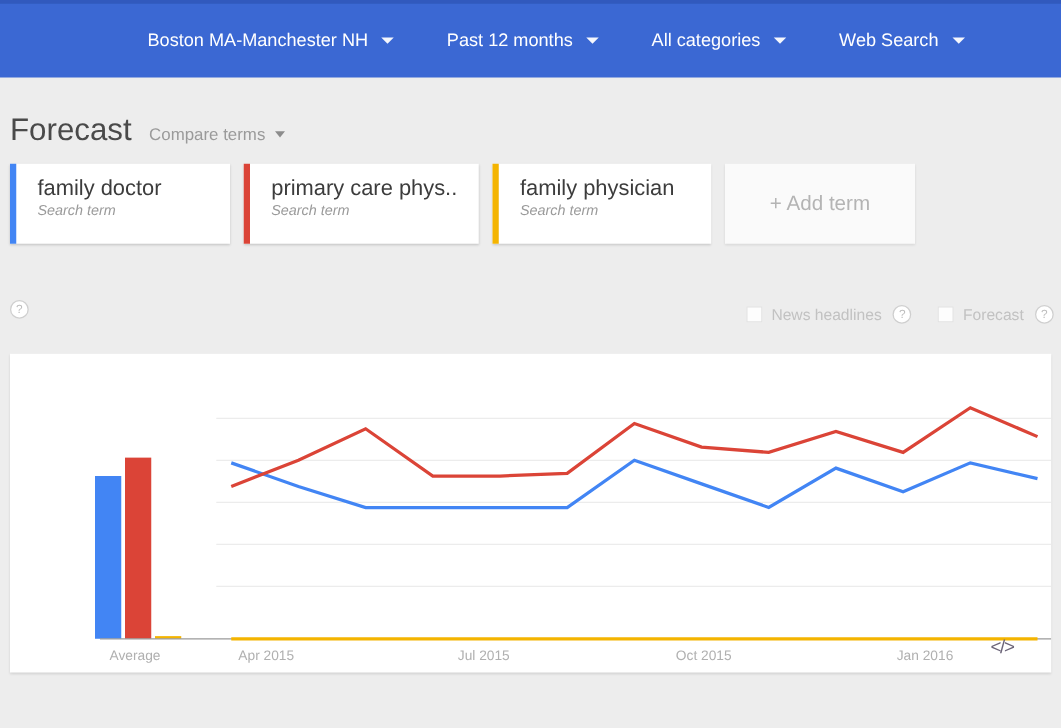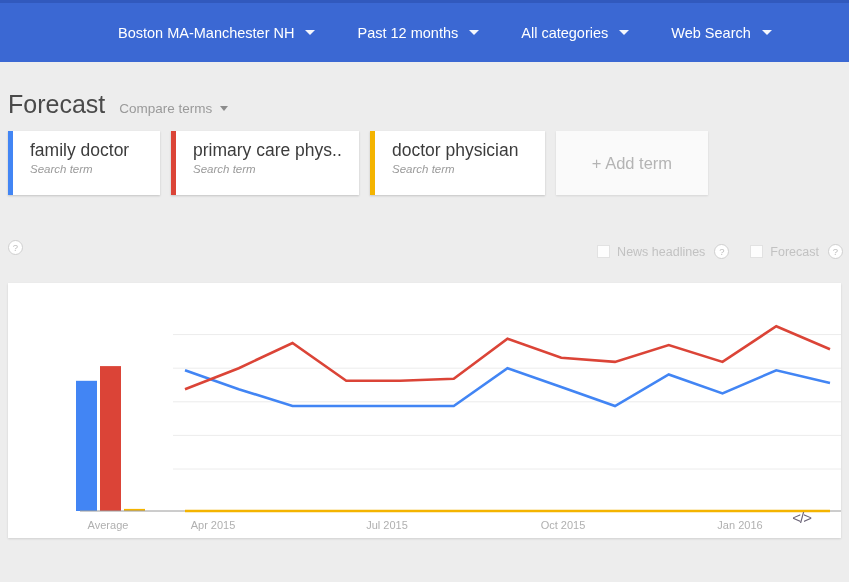--- a/index.html
+++ b/index.html
@@ -37,21 +37,21 @@
   }
   .compare-title { font-size:25px; color:#4a4a4a; font-weight:400; }
   .compare-sub { font-size:13.5px; color:#9a9a9a; display:flex; align-items:center; gap:8px; cursor:pointer; }
   .caret-grey {
     width:0;height:0;border-left:4.5px solid transparent;border-right:4.5px solid transparent;
     border-top:5px solid #8c8c8c;
   }
 
   .cards { position:absolute; left:8px; top:131px; display:flex; gap:11px; }
   .card {
-    width:152px; height:64px; background:#ffffff;
+    width:176px; height:64px; background:#ffffff;
     border-left:5px solid #999; position:relative;
     box-shadow: 0 1px 2px rgba(0,0,0,.18);
     padding:9px 0 0 17px; cursor:pointer;
   }
   .card.c1 { border-left-color:#4285f4; }
   .card.c2 { border-left-color:#db4437; width:188px; }
   .card.c3 { border-left-color:#f4b400; width:175px; }
   .card-term { font-size:17.5px; color:#3c3c3c; line-height:1.15; white-space:nowrap; }
   .card-type { font-size:11.5px; color:#9a9a9a; margin-top:3px;font-style:italic; }
   .add-card {
@@ -123,21 +123,21 @@
 <div class="cards">
   <div class="card c1">
     <div class="card-term">family doctor</div>
     <div class="card-type">Search term</div>
   </div>
   <div class="card c2">
     <div class="card-term">primary care phys..</div>
     <div class="card-type">Search term</div>
   </div>
   <div class="card c3">
-    <div class="card-term">doctor physician</div>
+    <div class="card-term">family physician</div>
     <div class="card-type">Search term</div>
   </div>
   <div class="add-card">+ Add term</div>
 </div>
 
 <div class="iot-head">
   <span class="help">?</span>
 </div>
 
 <div class="iot-opts">

